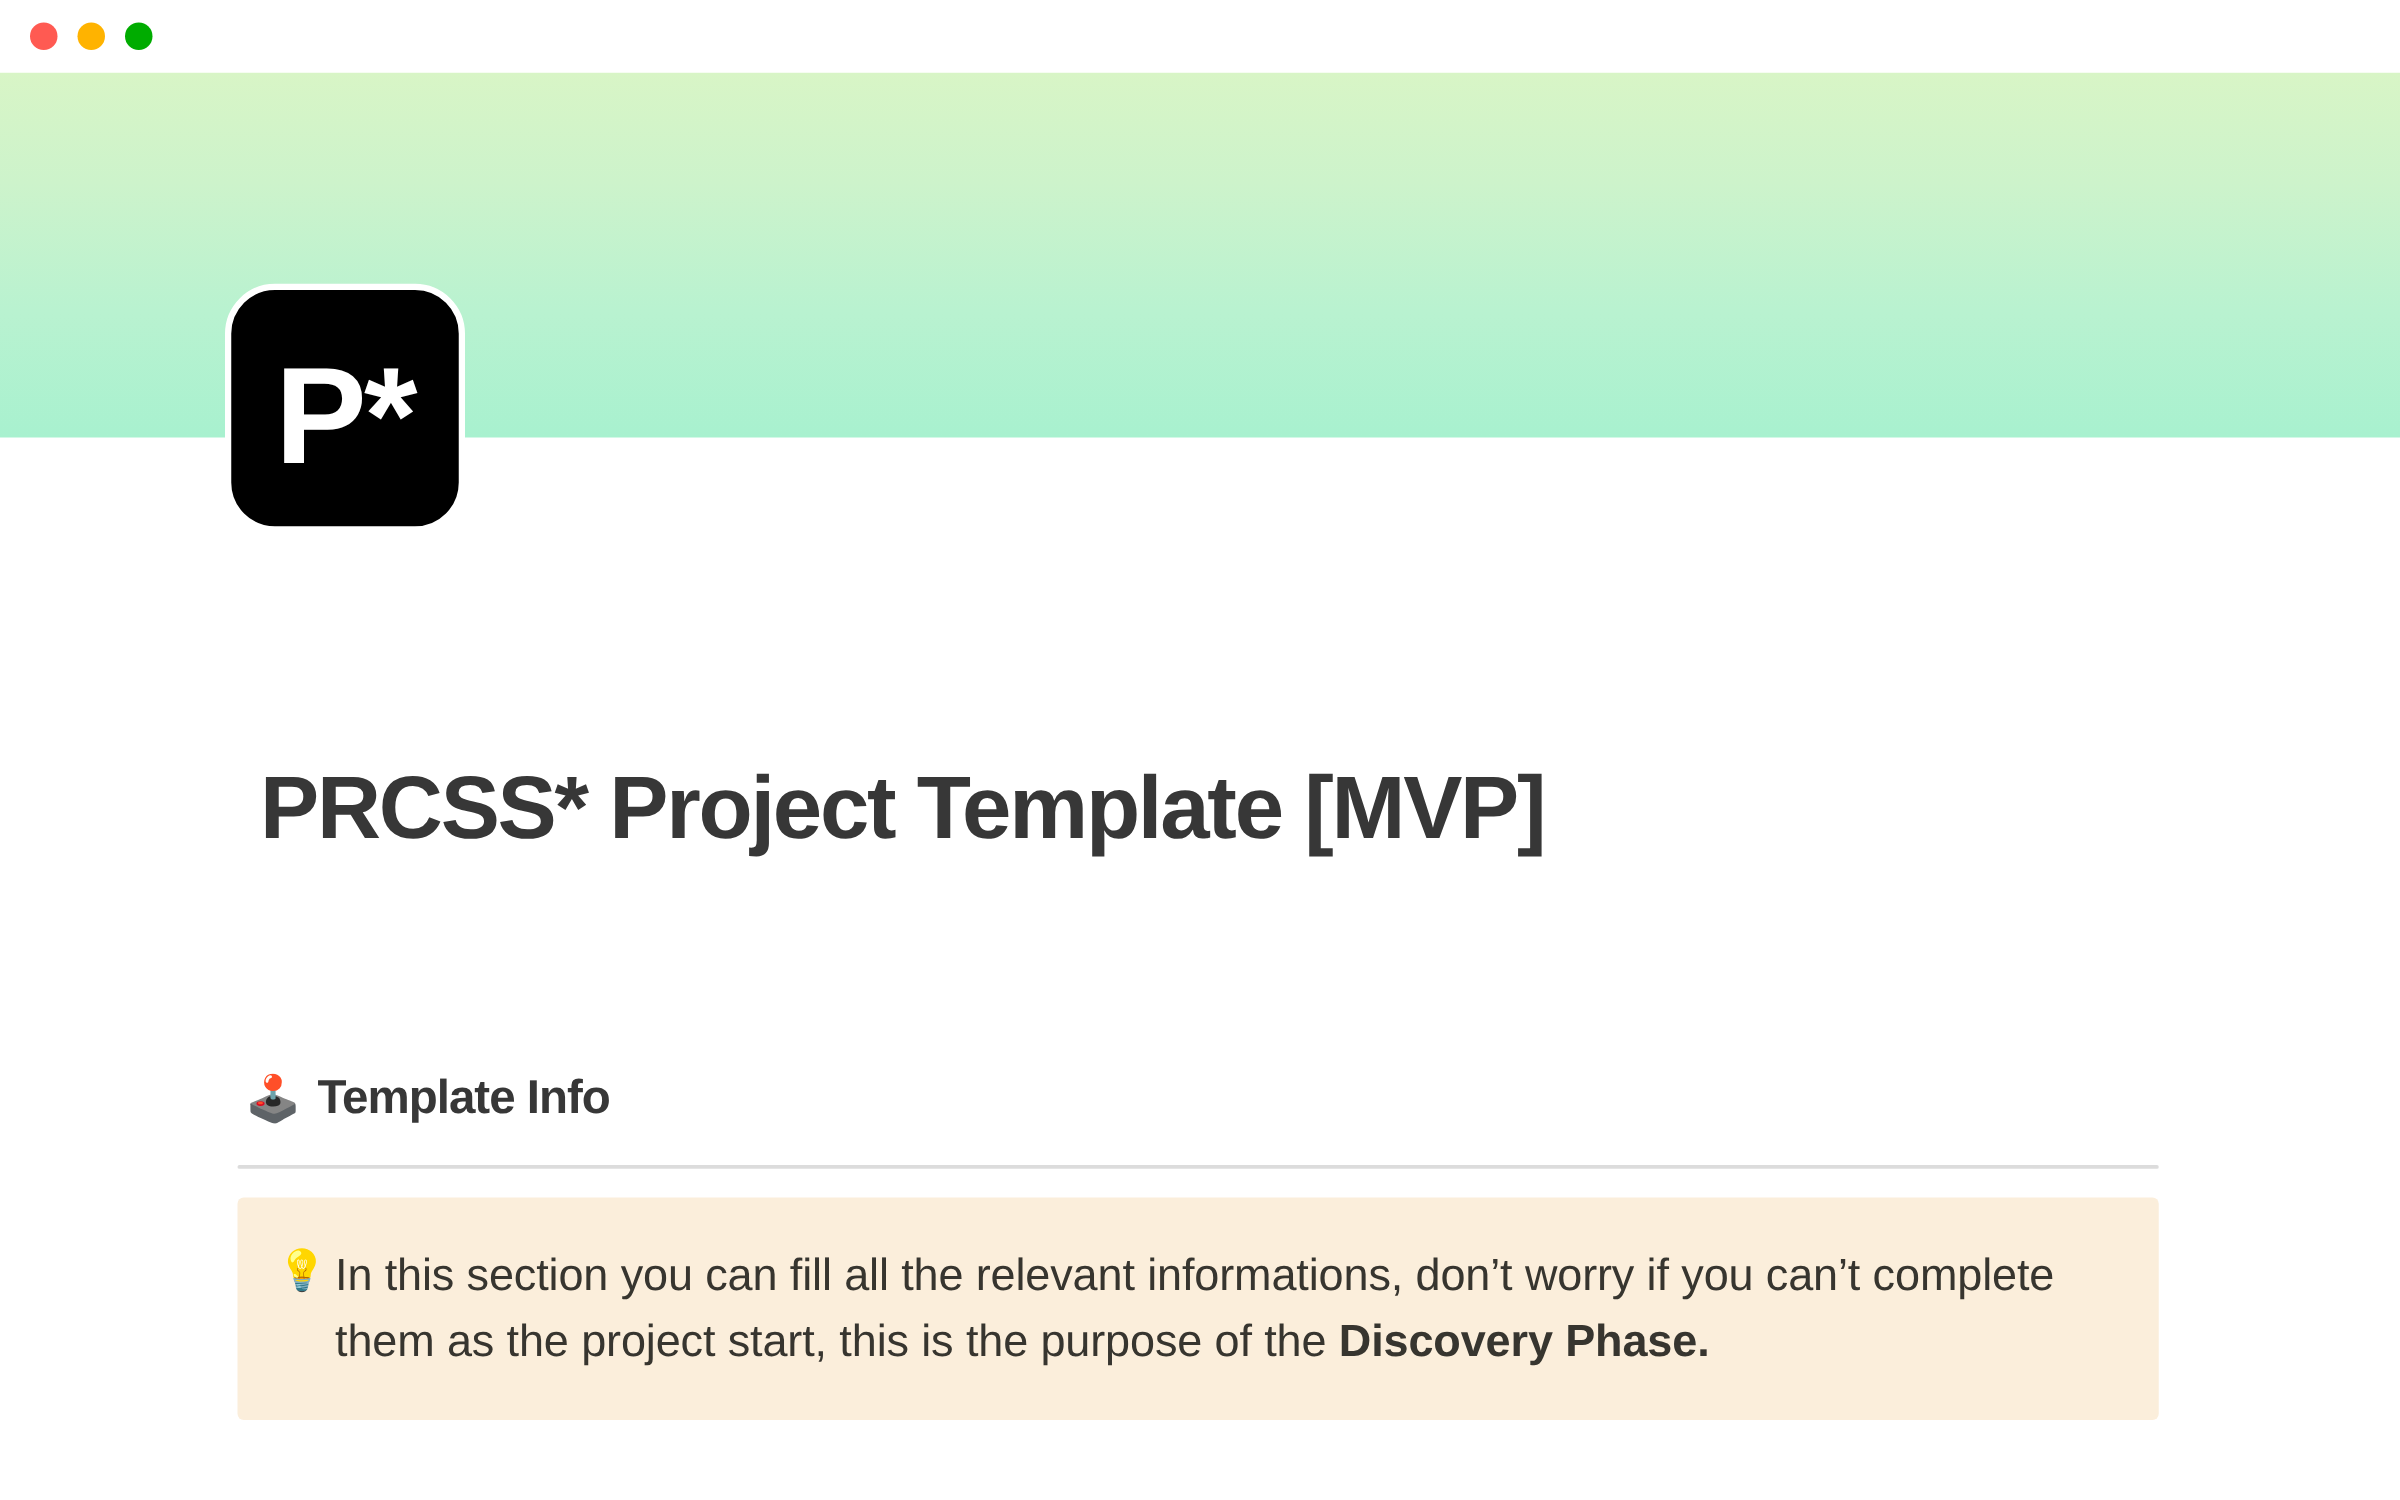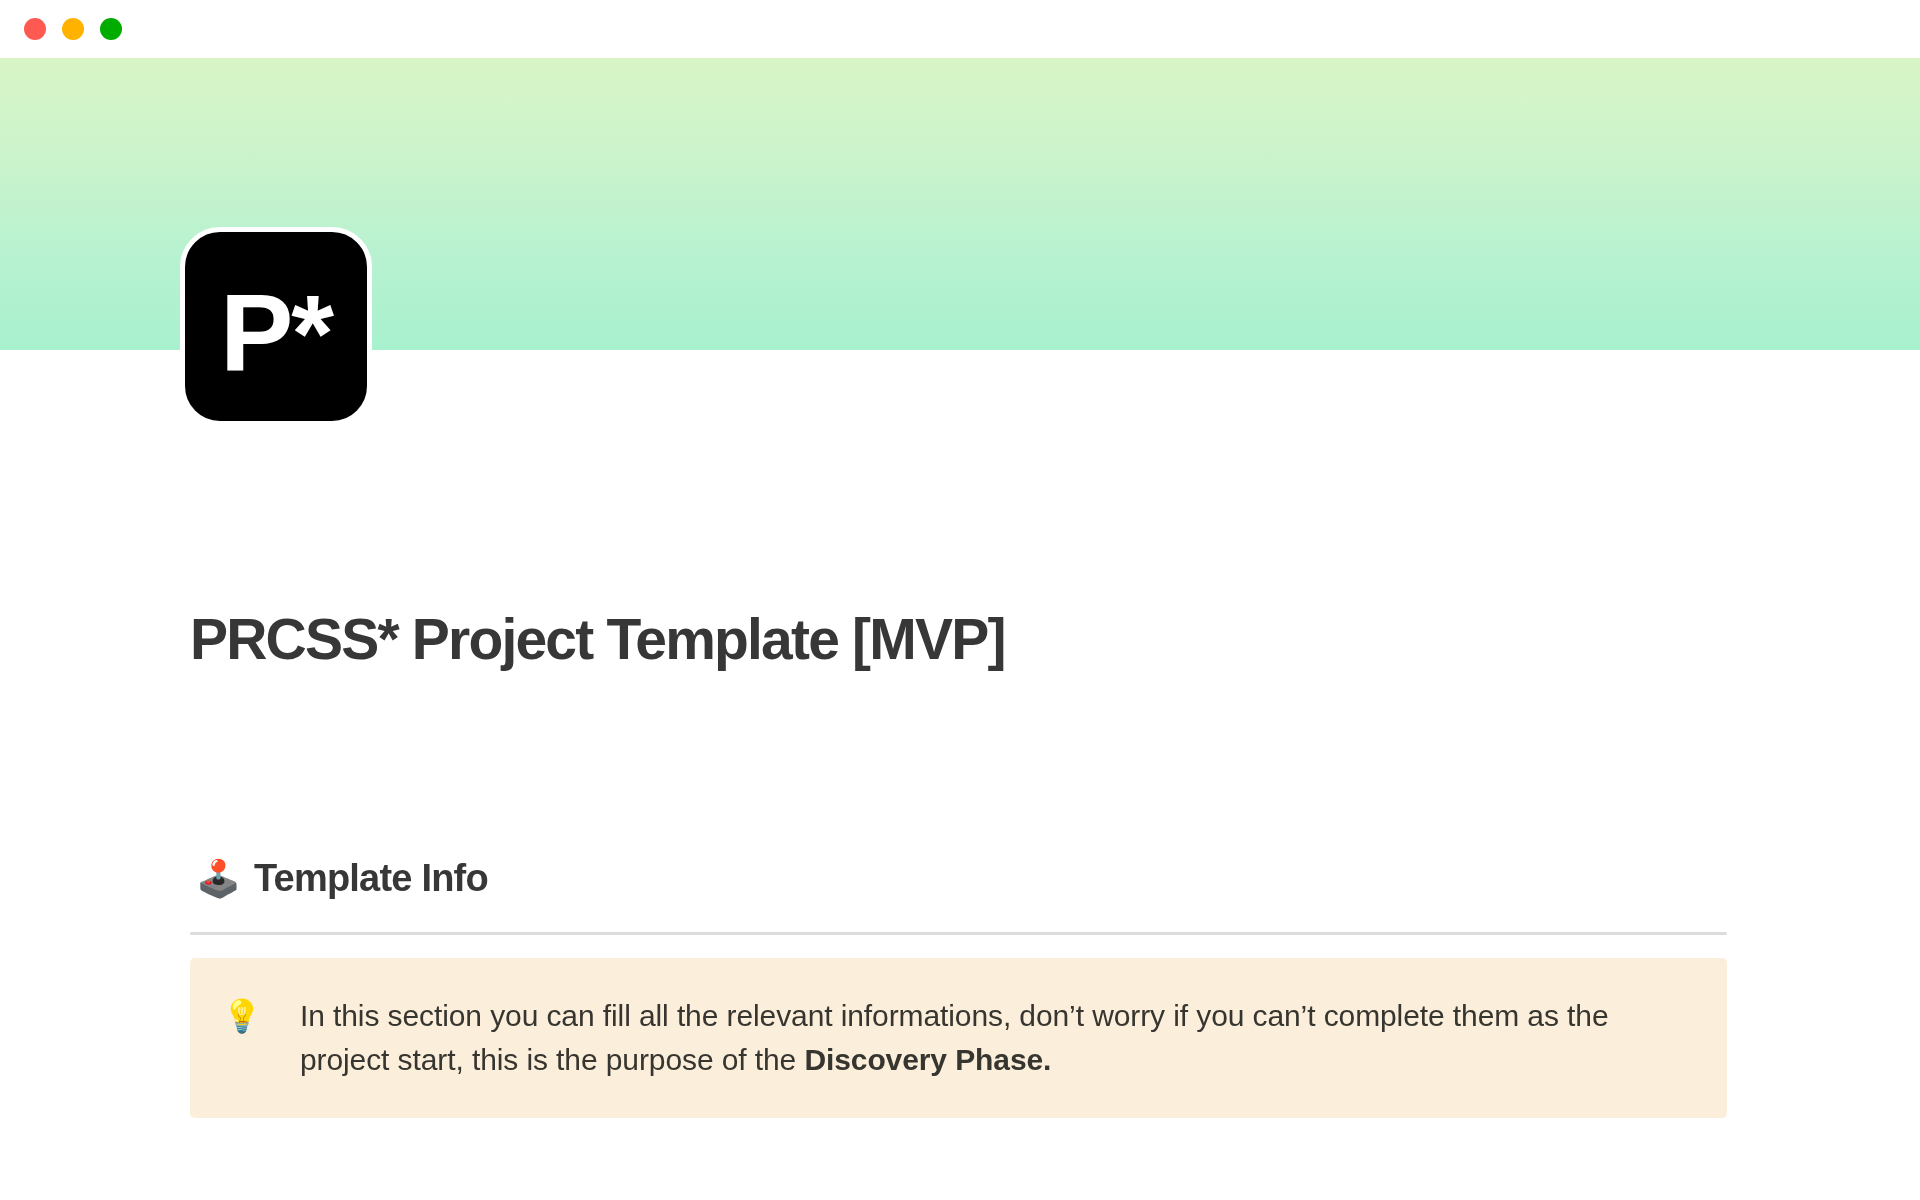--- a/index.html
+++ b/index.html
@@ -84,24 +84,24 @@
     font-size: 110px;
     font-weight: 700;
     letter-spacing: -2px;
     line-height: 1;
     transform: translateY(6px);
   }
 
   
   .page-title {
     position: absolute;
-    left: 190px;
+    left: 208px;
     top: 608px;
     color: #373737;
-    font-size: 57px;
+    font-size: 71px;
     font-weight: 700;
     letter-spacing: -1.8px;
     line-height: 1.1;
     white-space: nowrap;
   }
 
   
   .section-heading {
     position: absolute;
     left: 196px;
@@ -151,25 +151,24 @@
     font-size: 32px;
     line-height: 1.25;
     width: 46px;
     display: inline-flex;
     align-items: flex-start;
     justify-content: flex-start;
     padding-top: 2px;
   }
   .callout-text {
     color: #37352f;
-    font-size: 30px;
+    font-size: 36px;
     line-height: 1.47;
     letter-spacing: -0.1px;
     max-width: 1400px;
-    margin-left: 32px;
   }
   .callout-text b { font-weight: 700; }
 </style>
 </head>
 <body>
 
 <div class="cover"></div>
 
 <div class="window-chrome">
   <div class="traffic-lights">

